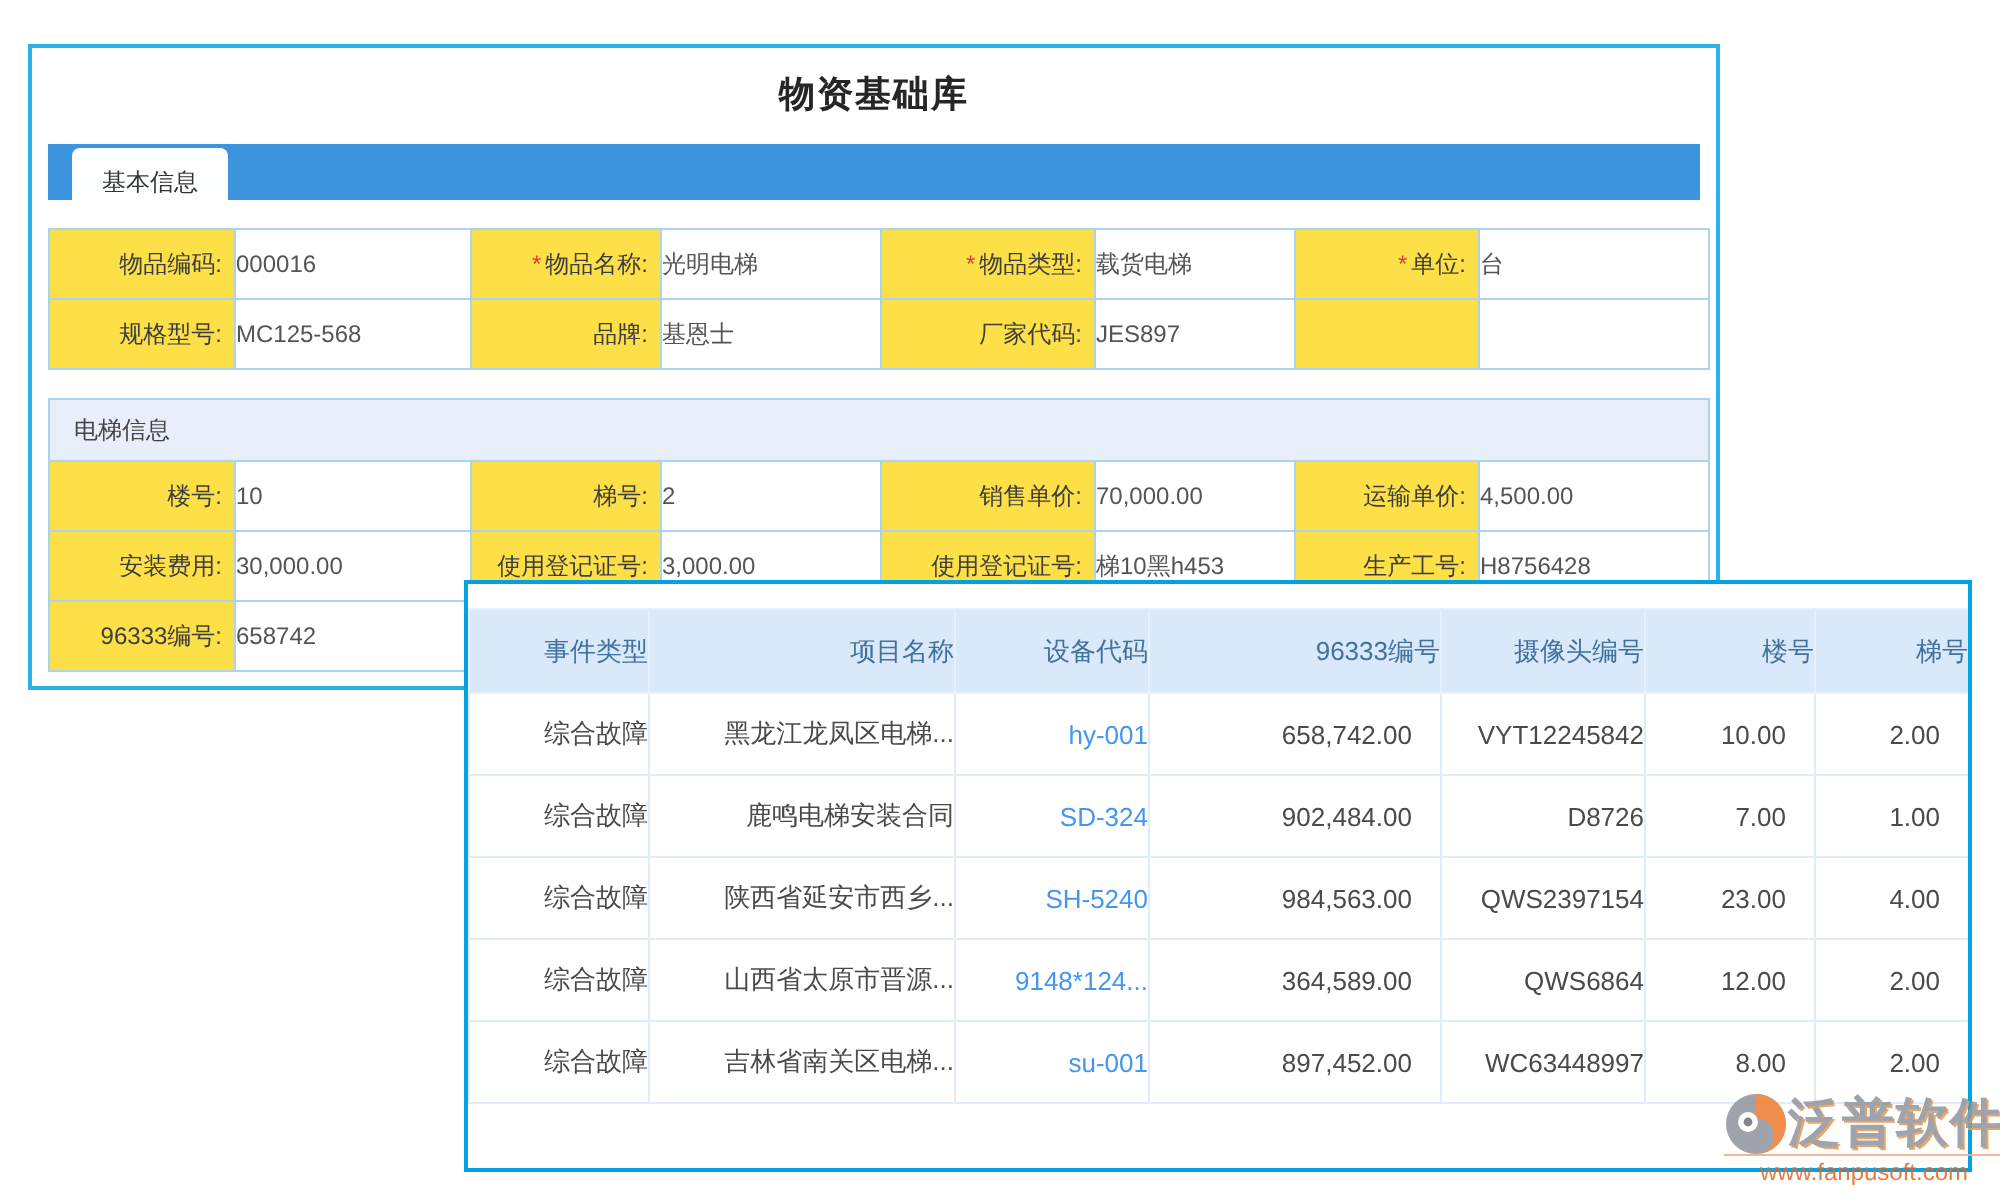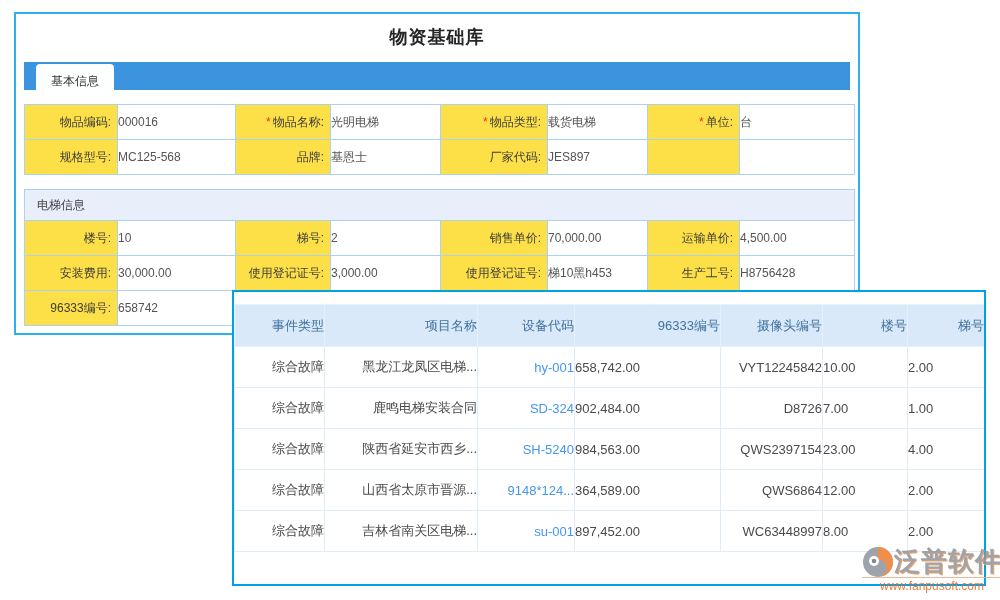--- a/index.html
+++ b/index.html
@@ -1,41 +1,41 @@
 <!DOCTYPE html>
 <html><head>
 <meta charset="utf-8">
 <style>
   * { margin:0; padding:0; box-sizing:border-box; }
   html,body { width:1000px; height:600px; background:#fff; font-family:"Liberation Sans","DejaVu Sans",sans-serif; overflow:hidden; }
   #stage { position:relative; width:1000px; height:600px; background:#fff; }
 
   
-  .win1 { position:absolute; left:14px; top:12px; width:846px; height:323px;
+  .win1 { position:absolute; left:14px; top:22px; width:846px; height:323px;
           background:#fff; border:2px solid #2eb0ea; z-index:1; }
   .win-title { text-align:center; font-size:18px; font-weight:bold; color:#262626; margin-top:11px; letter-spacing:1px; }
   .tabbar { margin:13px 8px 0 8px; height:28px; background:#3b94dd; }
   .tab { display:inline-block; margin-left:12px; margin-top:2px; height:26px; line-height:26px;
          padding:4px 15px; background:#fdfefe; border-radius:4px 4px 0 0; font-size:12px; color:#333; }
   table.ftable { border-collapse:collapse; table-layout:fixed; width:830px; margin:14px 8px 0 8px; }
   .ftable td { border:1px solid #abd3ef; height:35px; font-size:12px; overflow:hidden; white-space:nowrap; }
   .ftable td.lbl { background:#fde047; text-align:right; padding-right:6px; color:#3d3d3d; }
   .ftable td.val { background:#fff; text-align:left; color:#545454; }
   .star { color:#e33a2f; margin-right:2px; font-size:12px; }
   td.sechead { background:#e9eefb; text-align:left !important; padding-left:12px; color:#444;
                height:31px !important; font-size:12px; }
 
   
   .win2 { position:absolute; left:232px; top:290px; width:754px; height:296px;
           background:#fff; border:2px solid #00a2e4; z-index:2; overflow:hidden; }
   table.atable { border-collapse:collapse; table-layout:fixed; width:750px; margin-top:12px; }
   .atable td { border:1px solid #e0edf9; height:41px; font-size:13px; text-align:right;
                color:#4a4a4a; overflow:hidden; white-space:nowrap; text-overflow:ellipsis; }
   .atable tr.hrow td { background:#d9e9f9; color:#41729f; height:42px; border-color:#e6f1fb; }
-  .atable td.num { text-align:left; padding-right:14px; }
+  .atable td.num { text-align:right; padding-right:14px; }
   .atable td.link { color:#4496f0; cursor:pointer; }
 
   
   .wm { position:absolute; left:862px; top:544px; width:140px; z-index:3; opacity:.88; }
   .wm-row { display:flex; align-items:center; }
   .wm-brand { font-size:26px; font-weight:bold; color:#9298a1; letter-spacing:1px;
               text-shadow:1px 1px 0 #e89a55; white-space:nowrap; }
   .wm-url { font-size:12px; color:#e06a2b; margin-top:-2px; text-align:center; width:100%;
             border-top:1px solid #e9b08a; padding-top:1px; white-space:nowrap; }
 </style>

